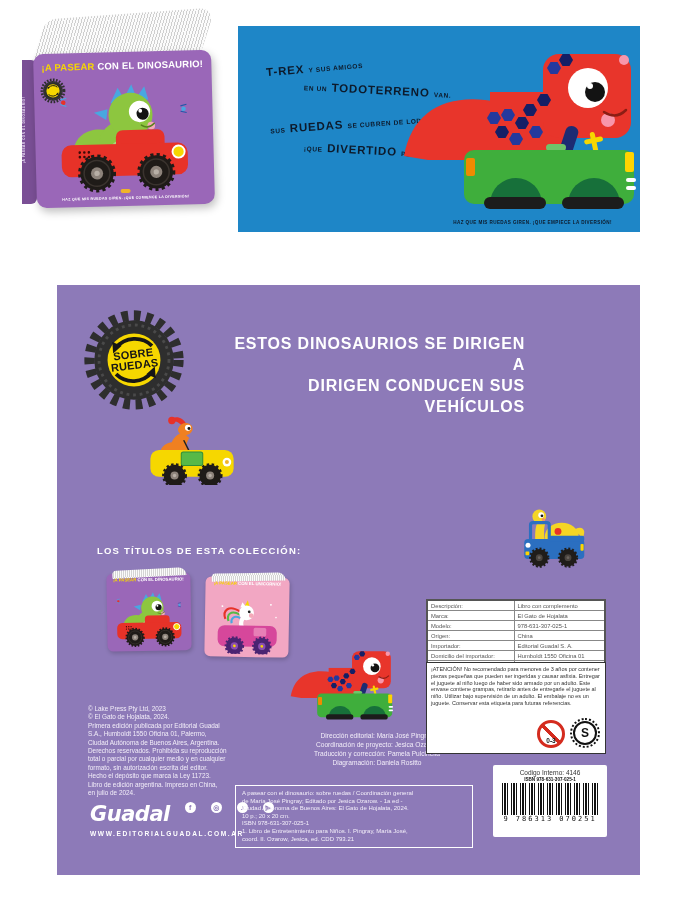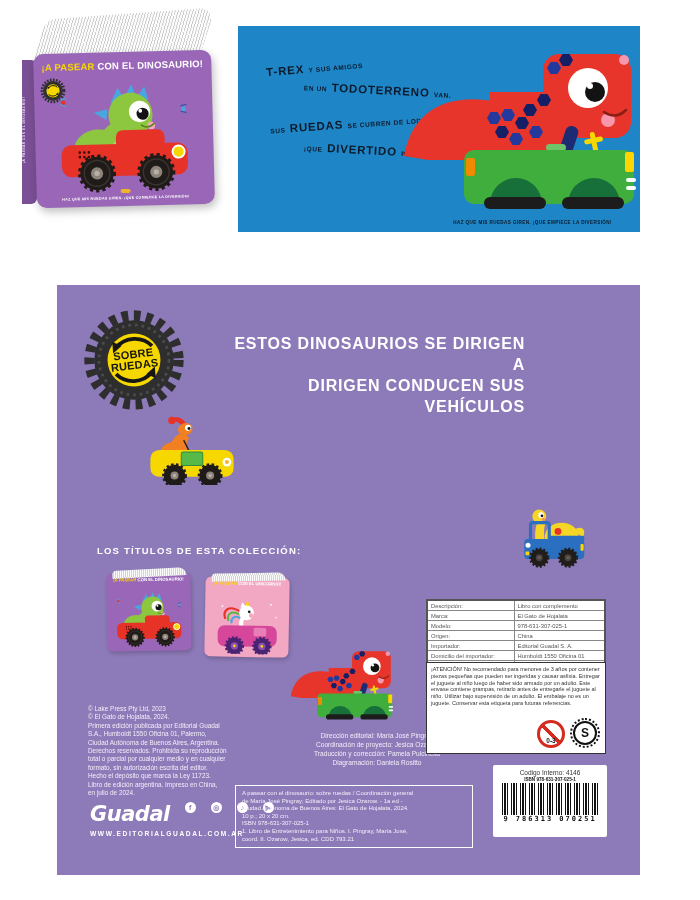--- a/index.html
+++ b/index.html
@@ -80,21 +80,21 @@
   .seal-icon{position:absolute;right:5px;bottom:5px;width:30px;height:30px;border:2.5px dotted #111;
     border-radius:50%;display:flex;align-items:center;justify-content:center;box-sizing:border-box;}
   .seal-inner{width:20px;height:20px;border:2px solid #111;border-radius:50%;display:flex;
     align-items:center;justify-content:center;font-weight:bold;font-size:12px;color:#111;}
   .bclabel{left:436px;top:480px;width:114px;height:72px;background:#fff;border-radius:2px;
     display:flex;flex-direction:column;align-items:center;}
   .bc-code{font-size:6.5px;color:#333;margin-top:4px;}
   .bc-isbn{font-size:4.6px;font-weight:bold;color:#111;margin-top:1px;}
   .bc-bars{width:96px;height:32px;margin-top:1px;background:
     repeating-linear-gradient(90deg,#111 0 1px,#fff 1px 2px,#111 2px 4px,#fff 4px 5px,#111 5px 6px,#fff 6px 9px);}
-  .bc-digits{font-size:7px;letter-spacing:2px;color:#111;font-family:"DejaVu Sans Mono",monospace;font-weight:bold;}
+  .bc-digits{font-size:7px;letter-spacing:2px;color:#111;font-family:"DejaVu Sans Mono",monospace;}
 </style>
 </head>
 <body>
 
 <div class="stage">
 
   <svg width="0" height="0" style="position:absolute" aria-hidden="true">
     <defs>
 
       <g id="sym-tire">

